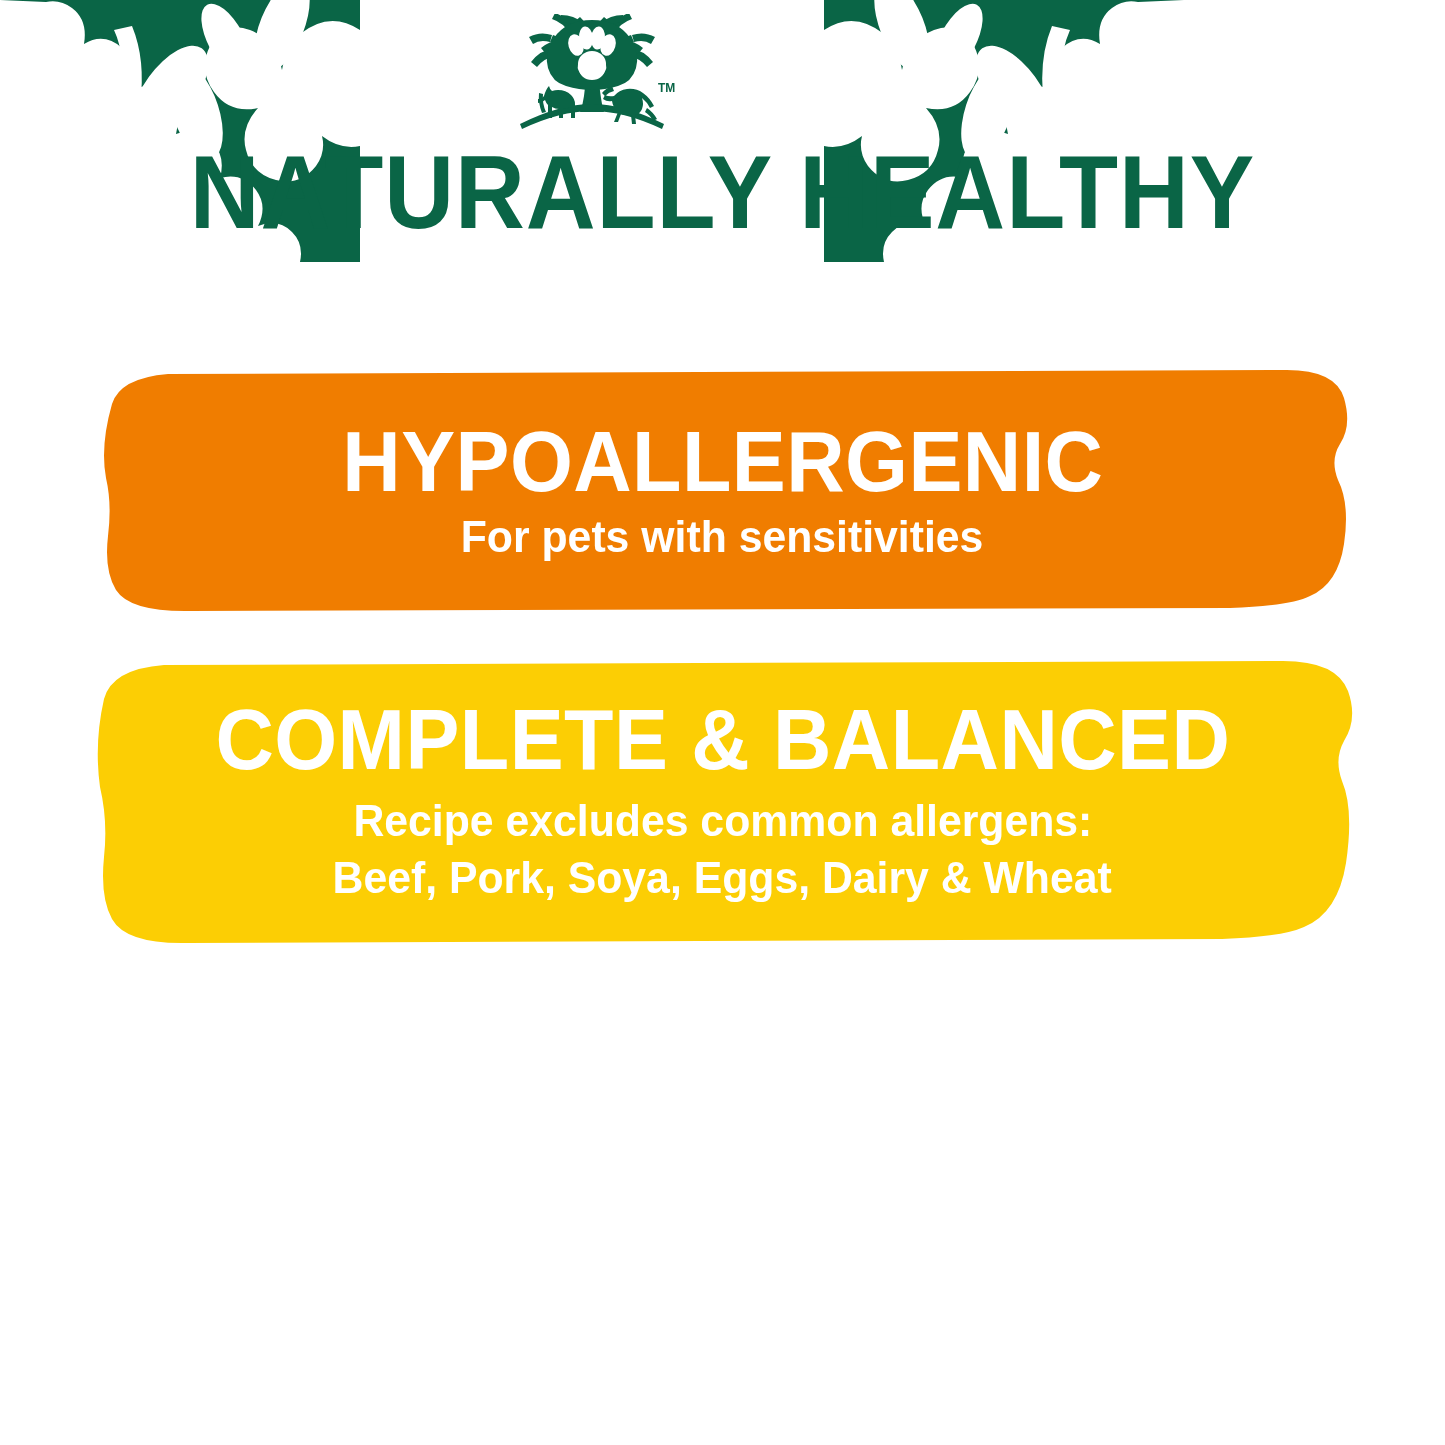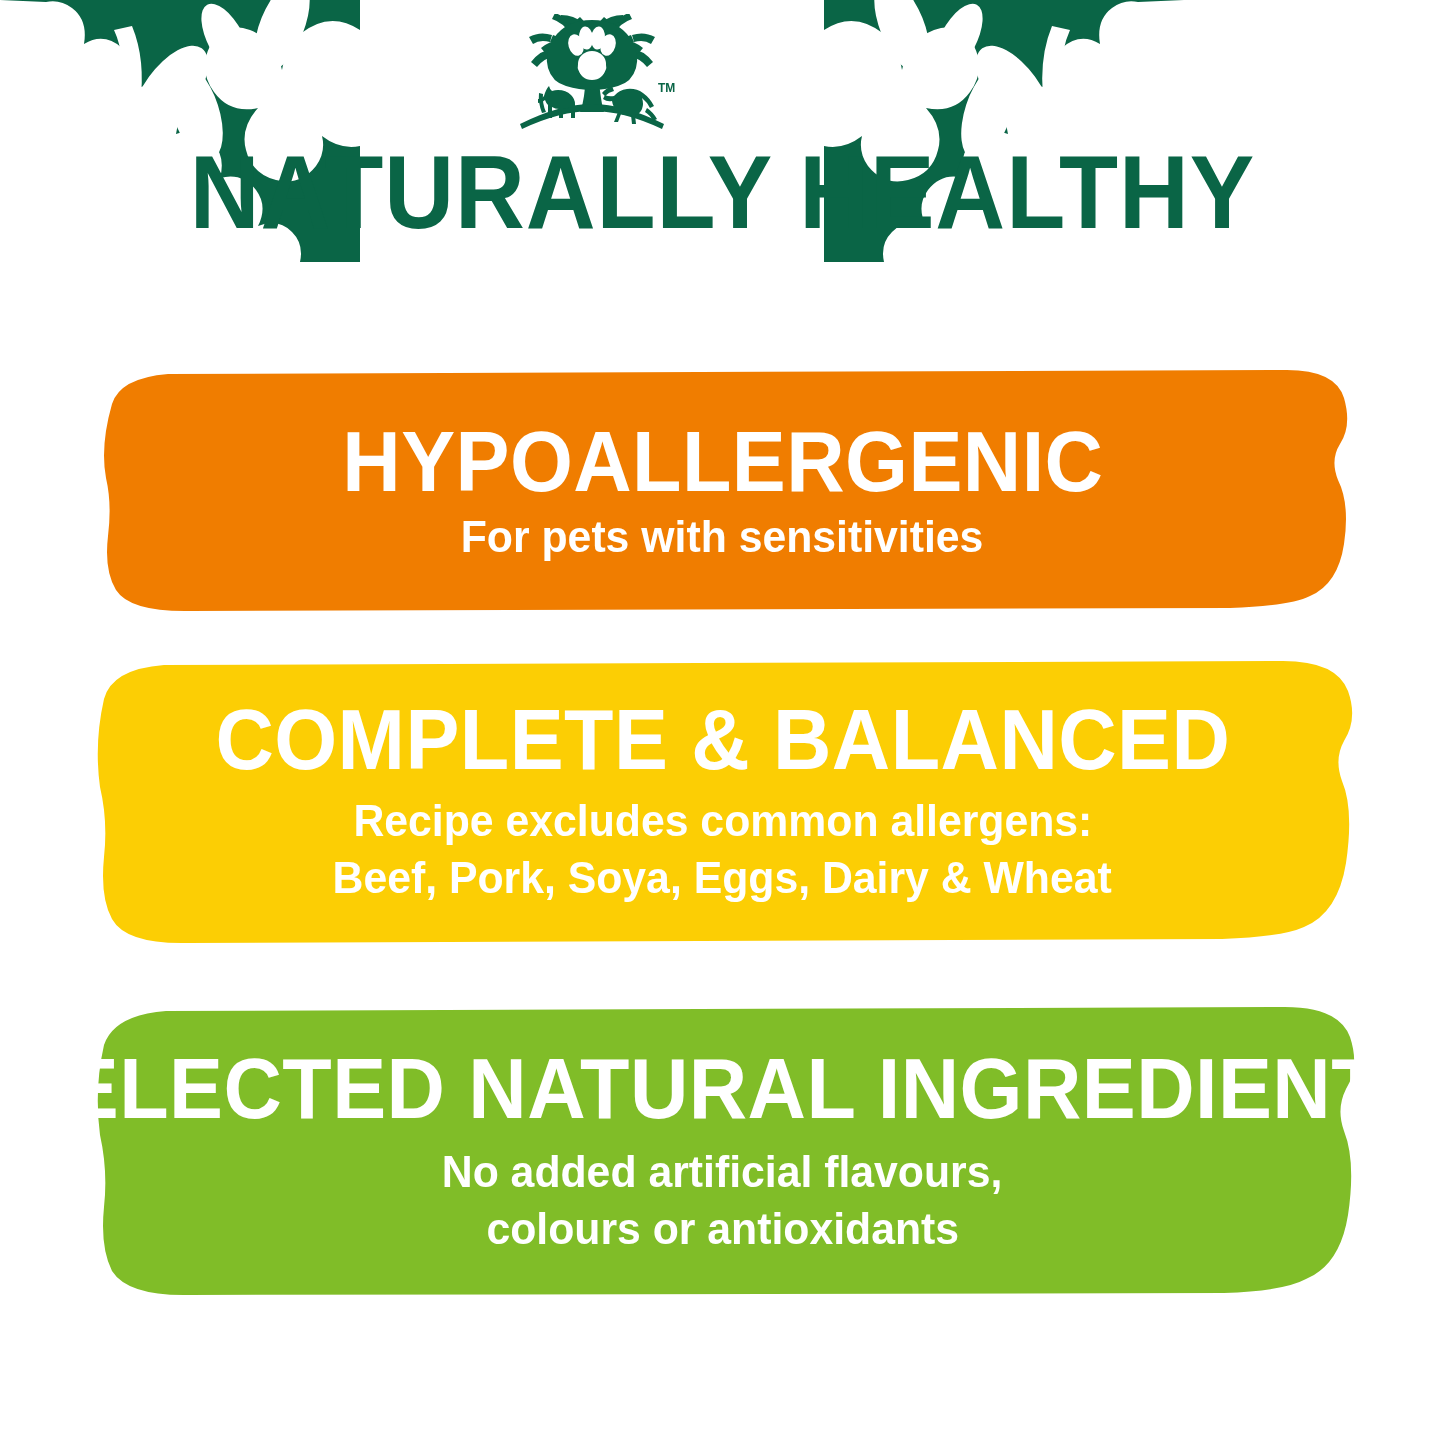--- a/index.html
+++ b/index.html
@@ -232,26 +232,14 @@
         Q1334,102 1342,124 Q1354,152 1346,206 Q1338,256 1304,270 Q1282,280 1222,282
         L186,286 Q126,287 112,262 Q100,240 104,200 Q108,164 100,130 Q94,86 104,42 Z"></path>
     </svg>
     <div class="banner-text">
       <div class="banner-title">COMPLETE &amp; BALANCED</div>
       <div class="banner-sub">Recipe excludes common allergens:</div>
       <div class="banner-sub">Beef, Pork, Soya, Eggs, Dairy &amp; Wheat</div>
     </div>
   </div>
 
-  <div class="banner" id="banner-selected-ingredients">
-    <svg class="blob" viewBox="0 0 1445 292" preserveAspectRatio="none">
-      <path fill="#80BD28" d="M104,40 Q114,10 166,6 L1278,2 Q1338,0 1350,32 Q1360,62 1346,84
-        Q1336,104 1344,126 Q1356,156 1348,210 Q1340,260 1306,274 Q1284,286 1224,288
-        L188,290 Q128,291 112,266 Q100,242 104,202 Q108,166 100,130 Q94,84 104,40 Z"></path>
-    </svg>
-    <div class="banner-text">
-      <div class="banner-title">SELECTED NATURAL INGREDIENTS</div>
-      <div class="banner-sub">No added artificial flavours,</div>
-      <div class="banner-sub">colours or antioxidants</div>
-    </div>
-  </div>
 
 </div>
 
 </body></html>

